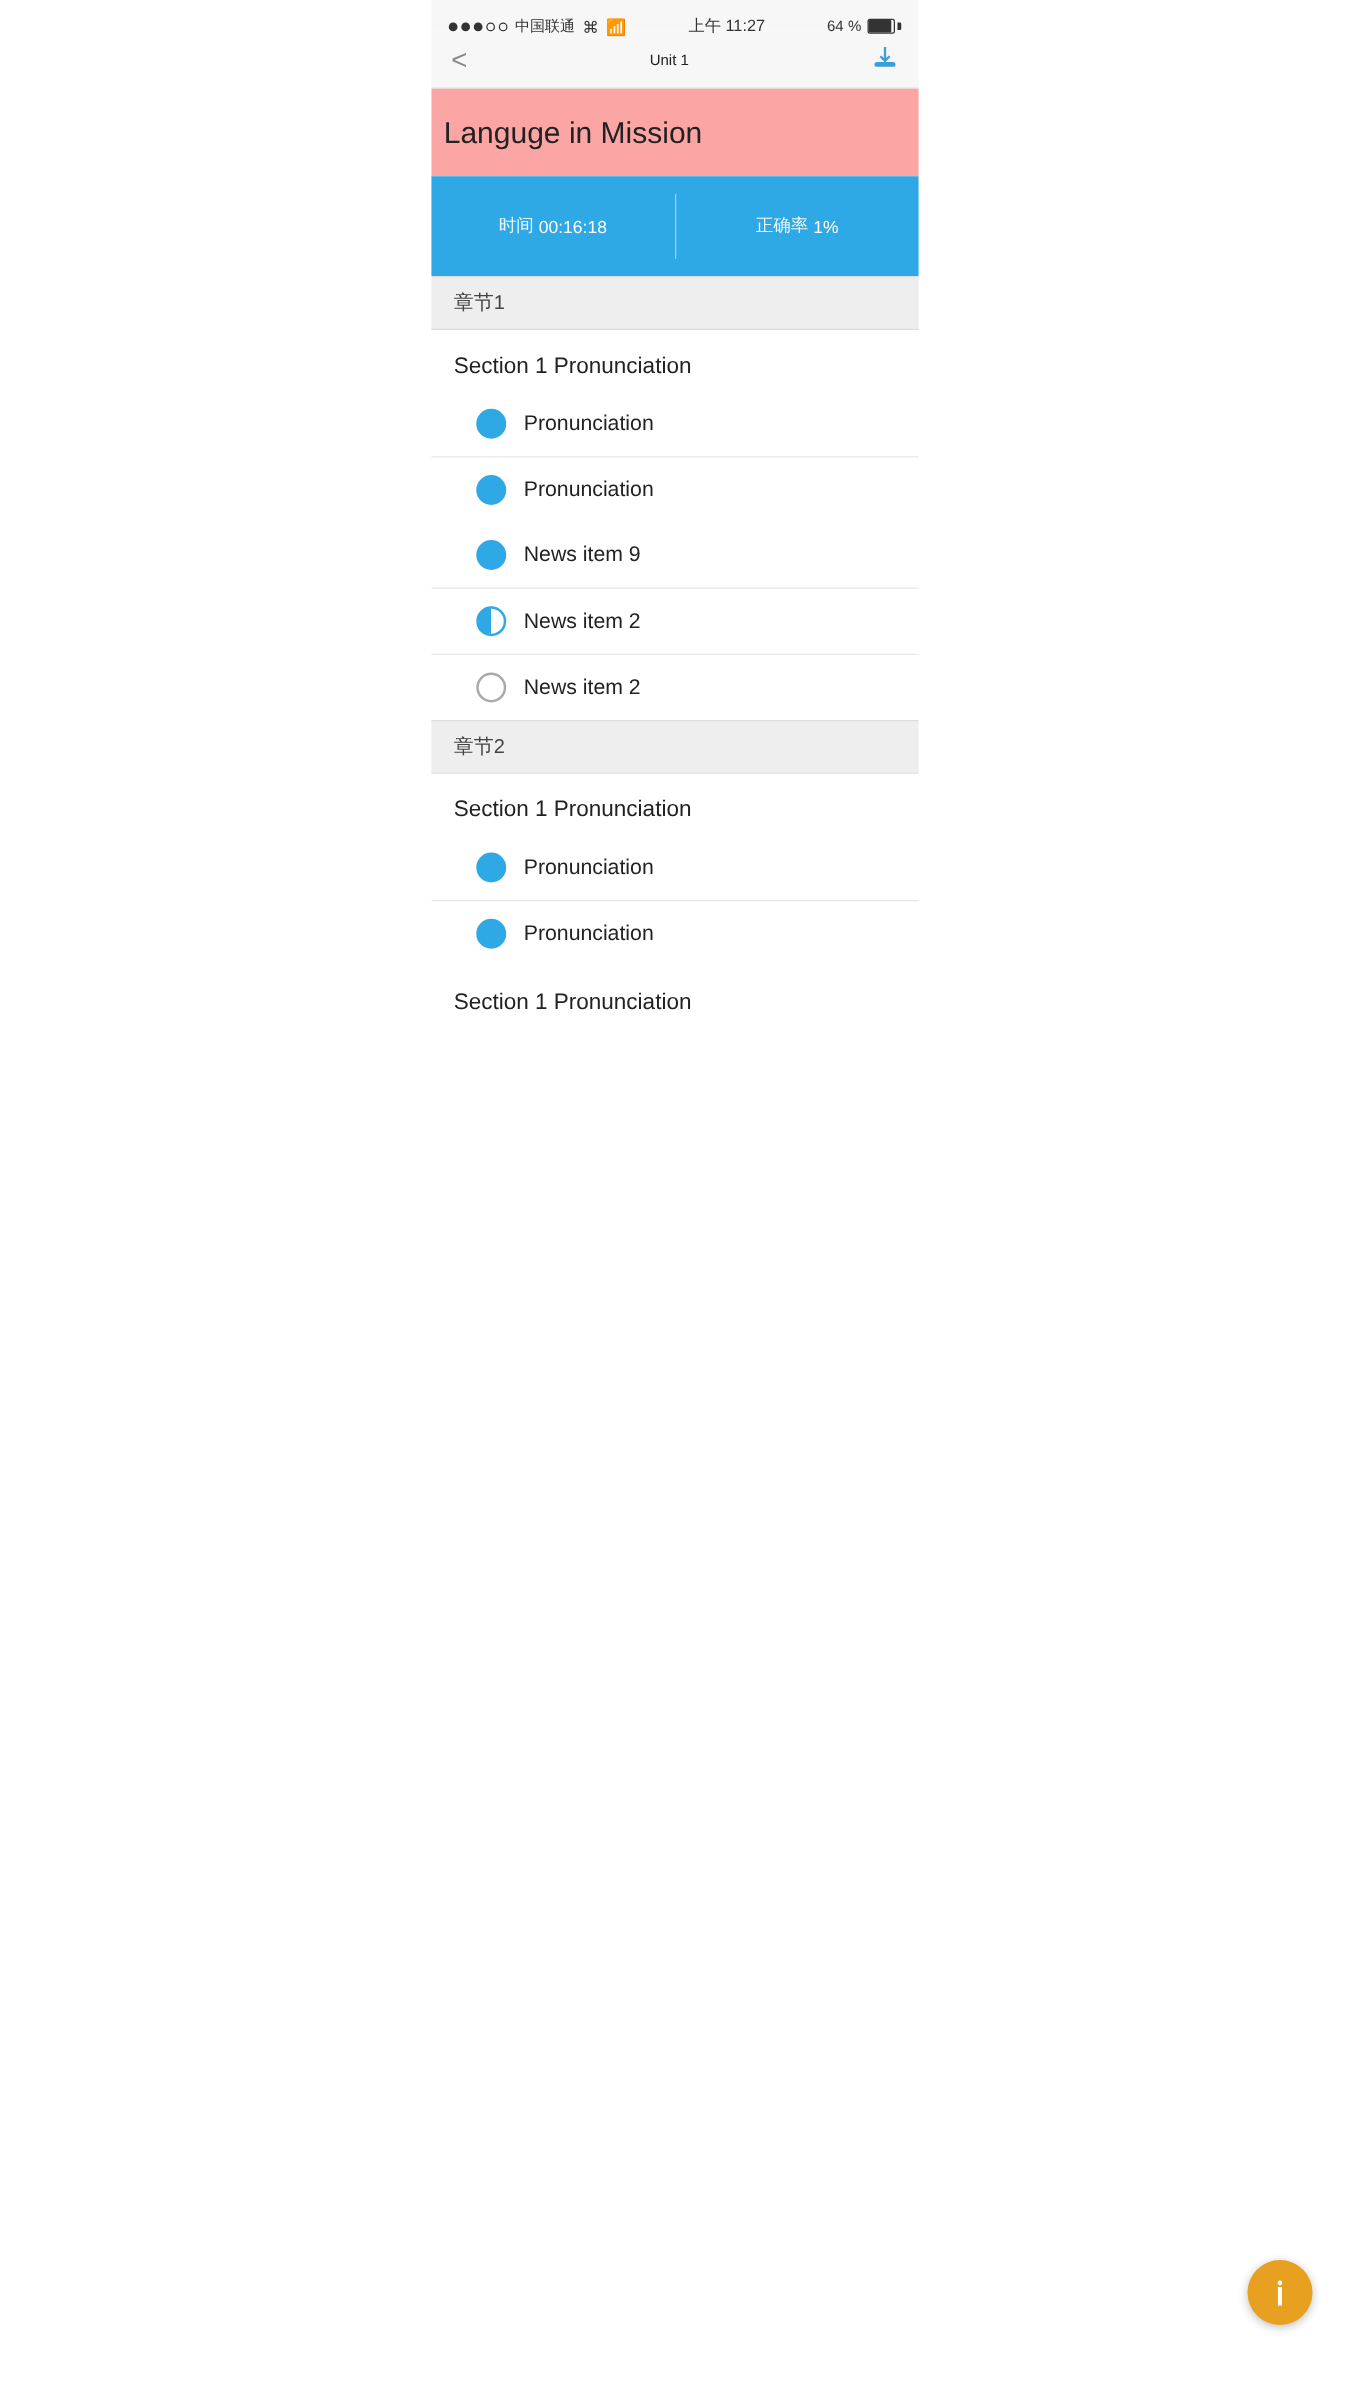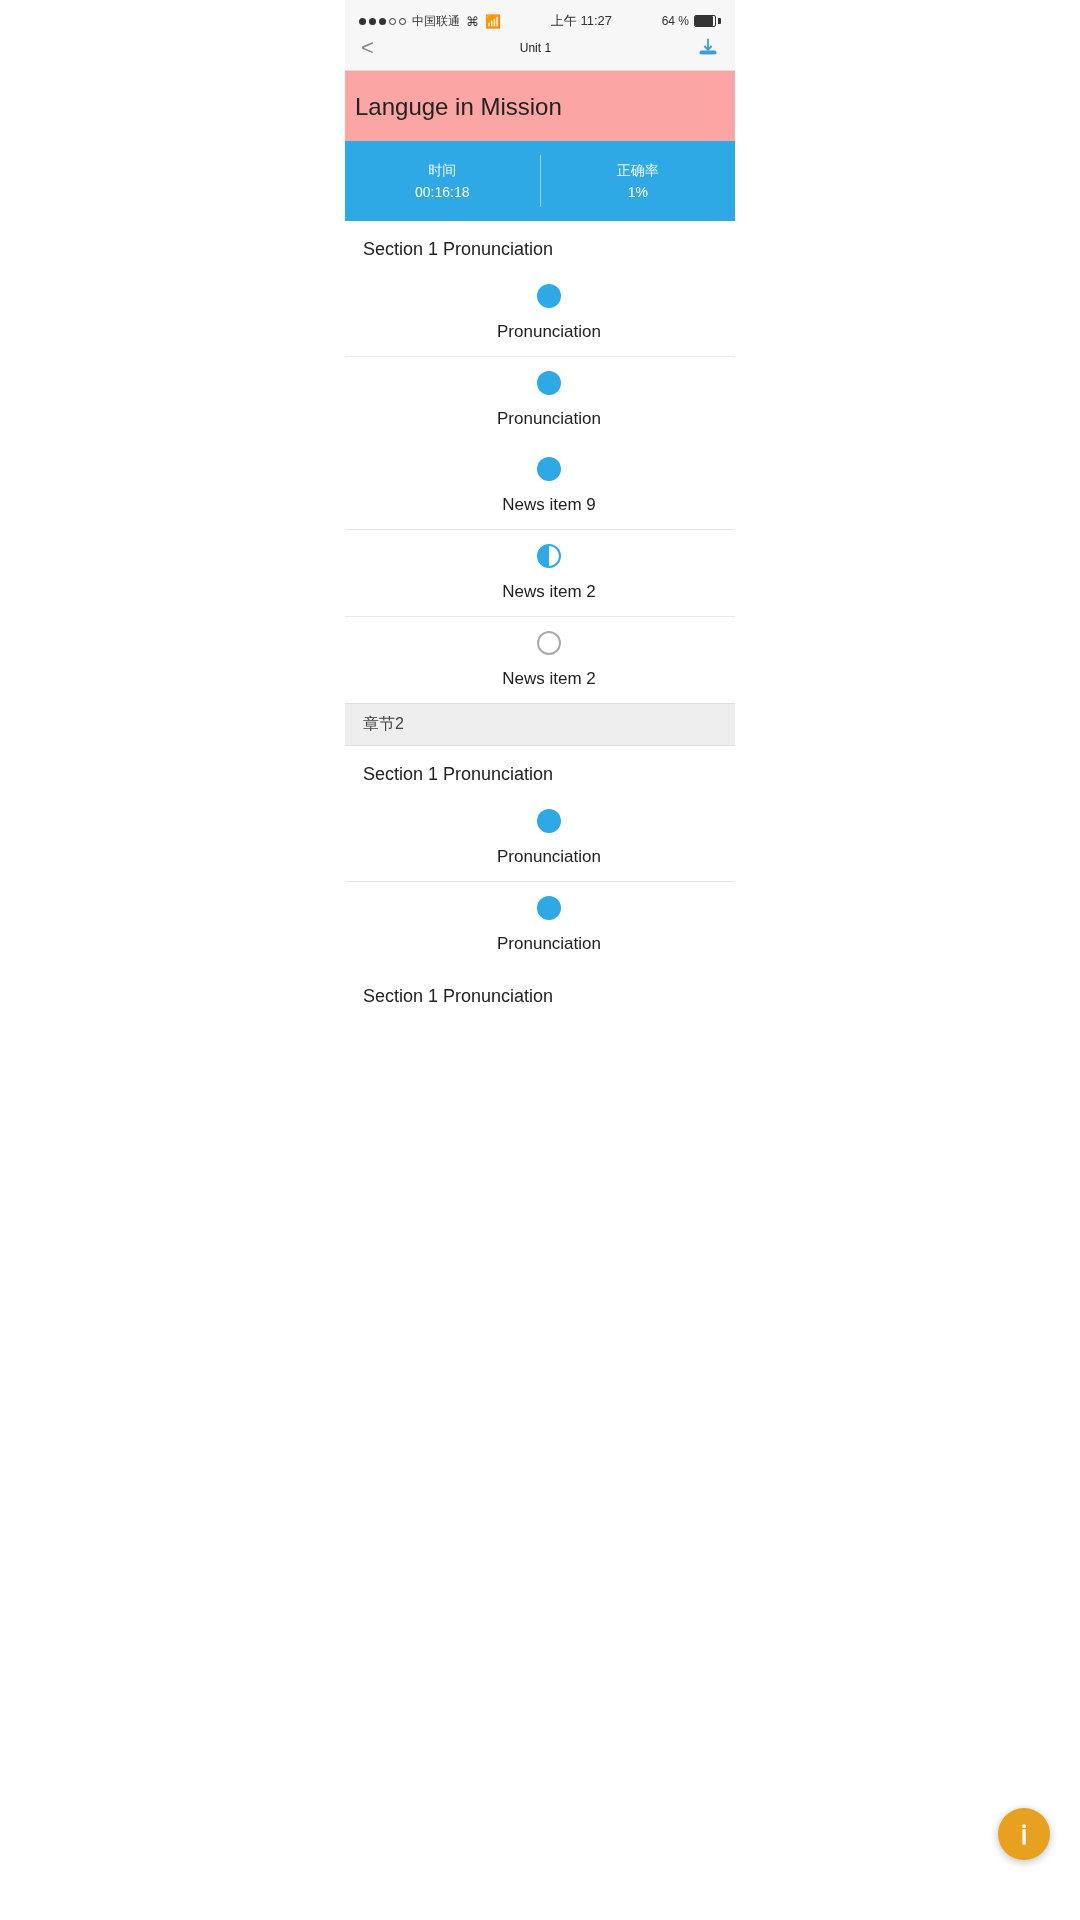--- a/index.html
+++ b/index.html
@@ -127,21 +127,21 @@
     
     .stats-banner {
       background: #2fa8e6;
       display: flex;
       align-items: stretch;
       height: 80px;
     }
     .stat-block {
       flex: 1;
       display: flex;
-      flex-direction: column;
+      flex-direction: row;
       align-items: center;
       justify-content: center;
       gap: 4px;
     }
     .stat-label {
       font-size: 14px;
       color: rgba(255,255,255,0.9);
     }
     .stat-value {
       font-size: 14px;
@@ -173,21 +173,20 @@
     }
 
     
     .list-item {
       display: flex;
       align-items: center;
       padding: 14px 18px 14px 36px;
       border-bottom: 1px solid #e8e8e8;
       gap: 14px;
       cursor: pointer;
-      flex-direction: column;
     }
     .list-item:last-of-type {
       border-bottom: none;
     }
     .item-icon {
       width: 24px;
       height: 24px;
       border-radius: 50%;
       flex-shrink: 0;
     }
@@ -283,20 +282,21 @@
     <span class="stat-value">00:16:18</span>
   </div>
   <div class="stat-divider"></div>
   <div class="stat-block">
     <span class="stat-label">正确率</span>
     <span class="stat-value">1%</span>
   </div>
 </div>
 
 <div id="content-area">
+    <div class="chapter-header">章节1</div>
     <div class="section-group">
       <div class="section-title">Section 1 Pronunciation</div>
       <div class="list-item">
         <div class="item-icon icon-full"></div>
         <span class="item-label">Pronunciation</span>
       </div>
       <div class="list-item">
         <div class="item-icon icon-full"></div>
         <span class="item-label">Pronunciation</span>
       </div>

